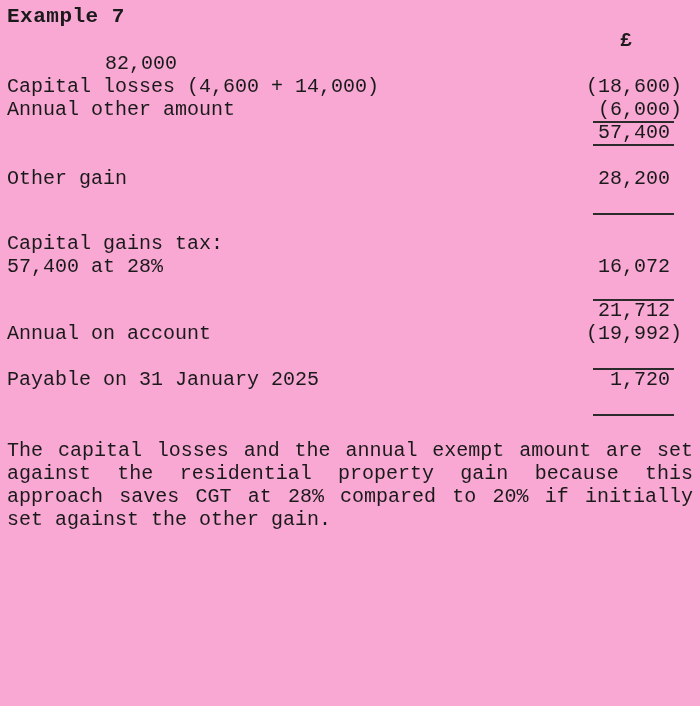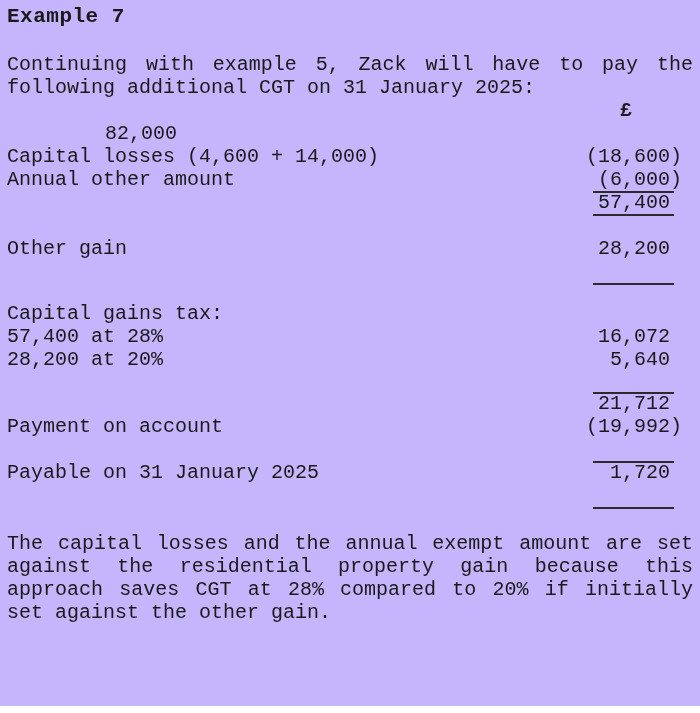--- a/index.html
+++ b/index.html
@@ -5,21 +5,21 @@
   html, body { margin: 0; padding: 0; }
   body {
     width: 700px; height: 713px;
     background: #ffffff;
     font-family: "Liberation Mono", "DejaVu Sans Mono", monospace;
     color: #1a1a1a;
   }
   .sheet {
     box-sizing: border-box;
     width: 700px; height: 706px;
-    background: #c4b5fd;
+    background: #f9a8d4;
     padding: 5px 7px 0 7px;
     overflow: hidden;
   }
   .title {
     font-size: 21px;
     font-weight: bold;
     line-height: 24px;
     letter-spacing: 0.5px;
     white-space: pre;
   }
@@ -64,21 +64,20 @@
   .mt21 { margin-top: 21px; }
   .mt25 { margin-top: 17px; }
 </style>
 </head>
 <body>
 
 <div class="sheet">
 
   <div class="title">Example 7</div>
 
-  <p class="para intro">Continuing with example 5, Zack will have to pay the following additional CGT on 31 January 2025:</p>
 
   <div>
 
     <div class="trow">
       <span class="lbl"></span>
       <span class="amt cur">£</span>
     </div>
 
     <div class="trow">
       <span class="amt np">82,000</span>
@@ -111,32 +110,28 @@
     <div class="trow mt25">
       <span class="lbl">Capital gains tax:</span>
       <span class="amt np"></span>
     </div>
 
     <div class="trow">
       <span class="lbl">57,400 at 28%</span>
       <span class="amt np">16,072</span>
     </div>
 
-    <div class="trow">
-      <span class="lbl">28,200 at 20%</span>
-      <span class="amt np">5,640</span>
-    </div>
 
     <div class="trow overline mt21">
       <span class="lbl"></span>
       <span class="amt np">21,712</span>
     </div>
 
     <div class="trow">
-      <span class="lbl">Payment on account</span>
+      <span class="lbl">Annual on account</span>
       <span class="amt">(19,992)</span>
     </div>
 
     <div class="trow overline mt23">
       <span class="lbl">Payable on 31 January 2025</span>
       <span class="amt np">1,720</span>
     </div>
 
     <div class="rulerow mt23"></div>
 

